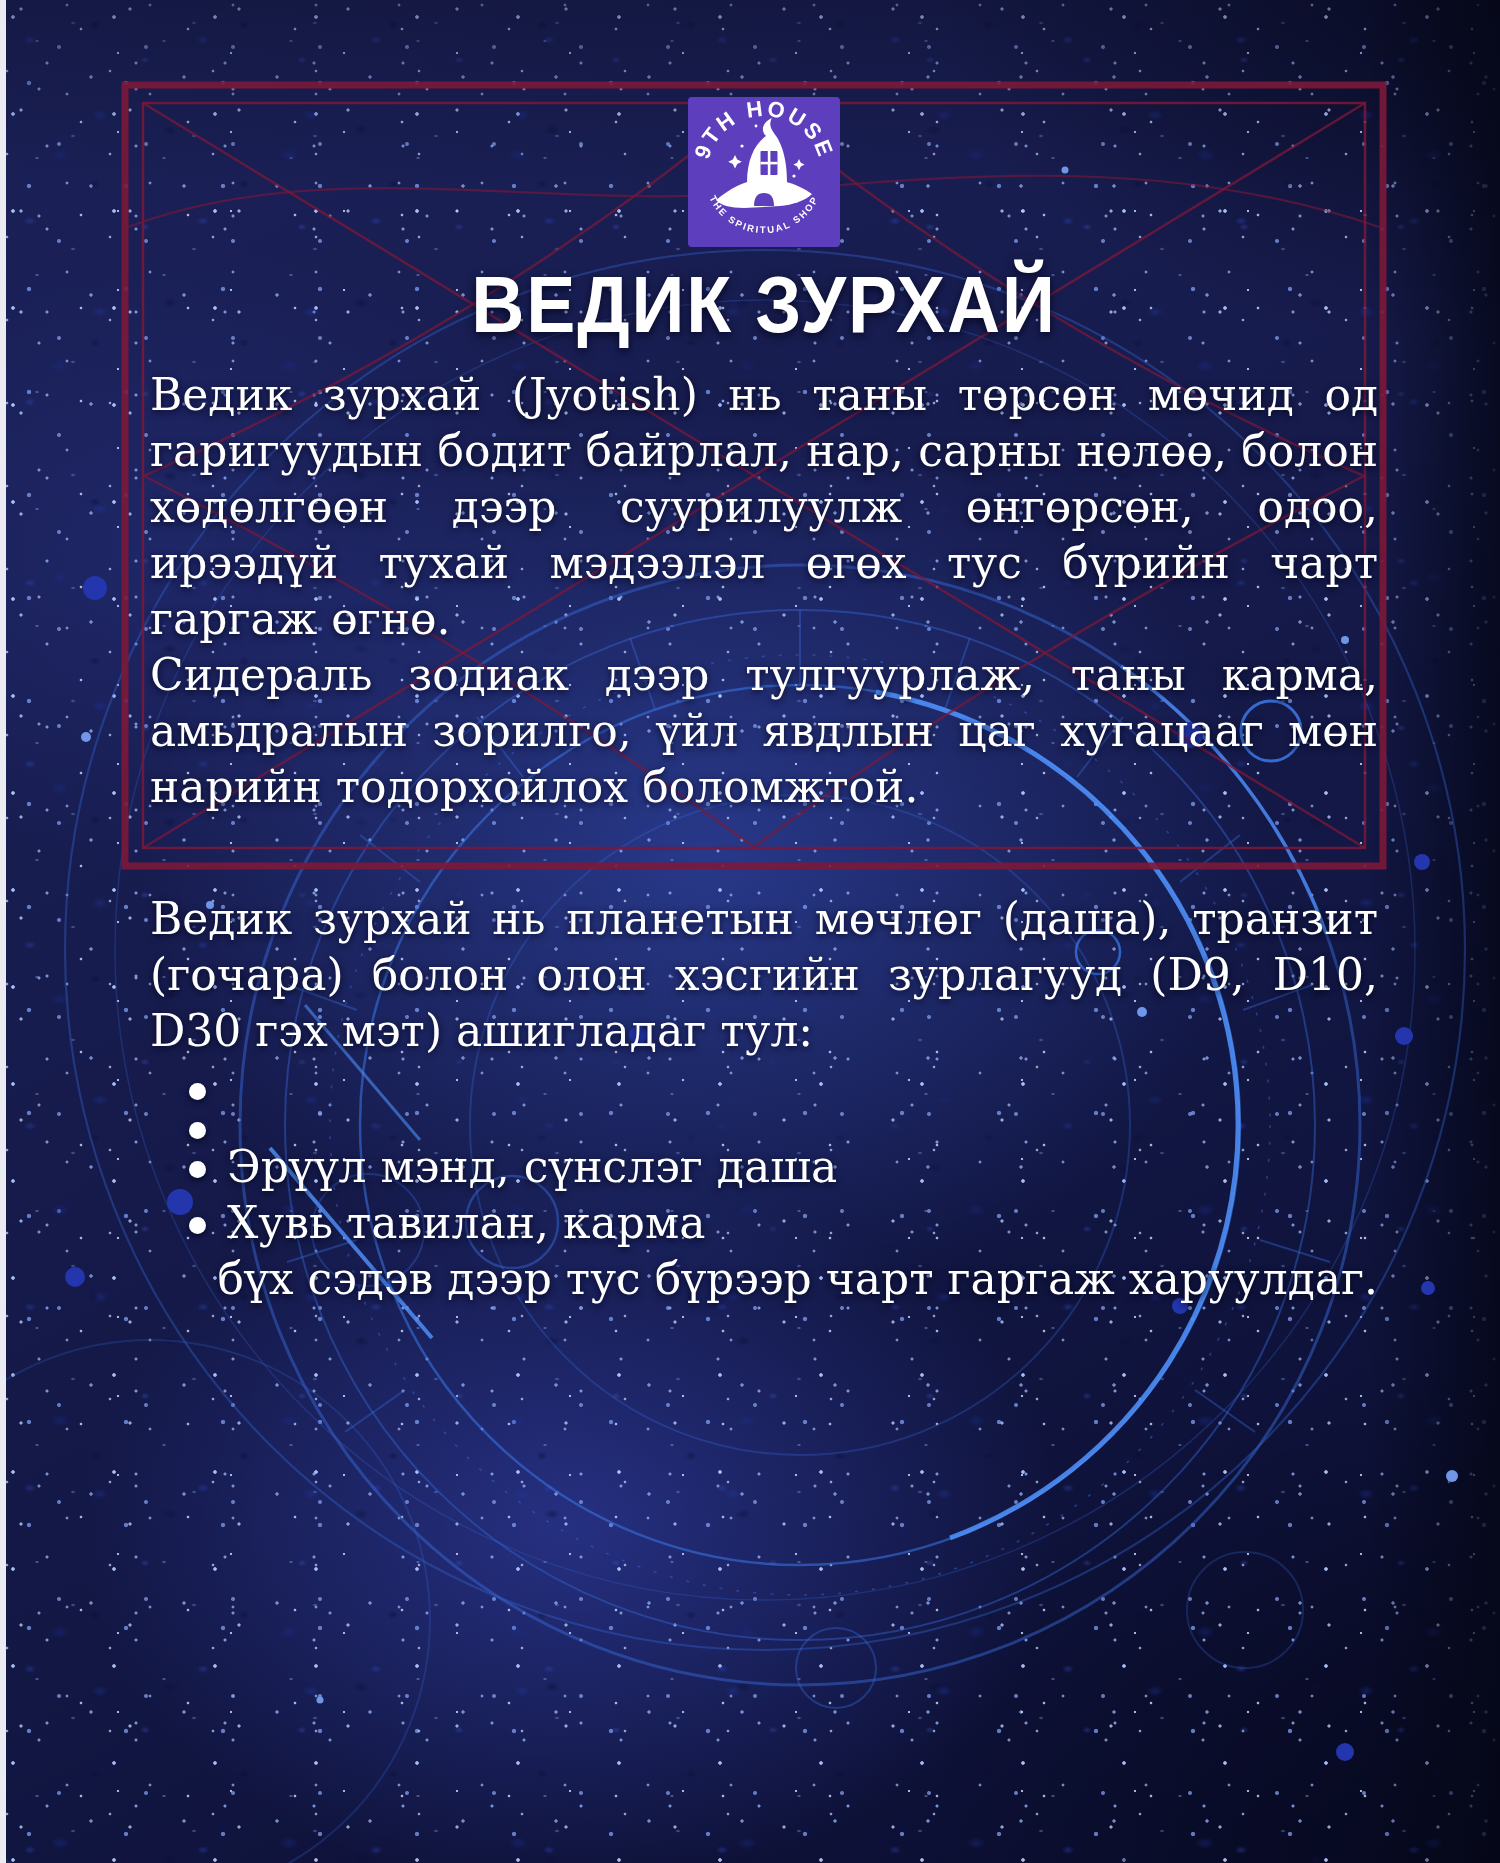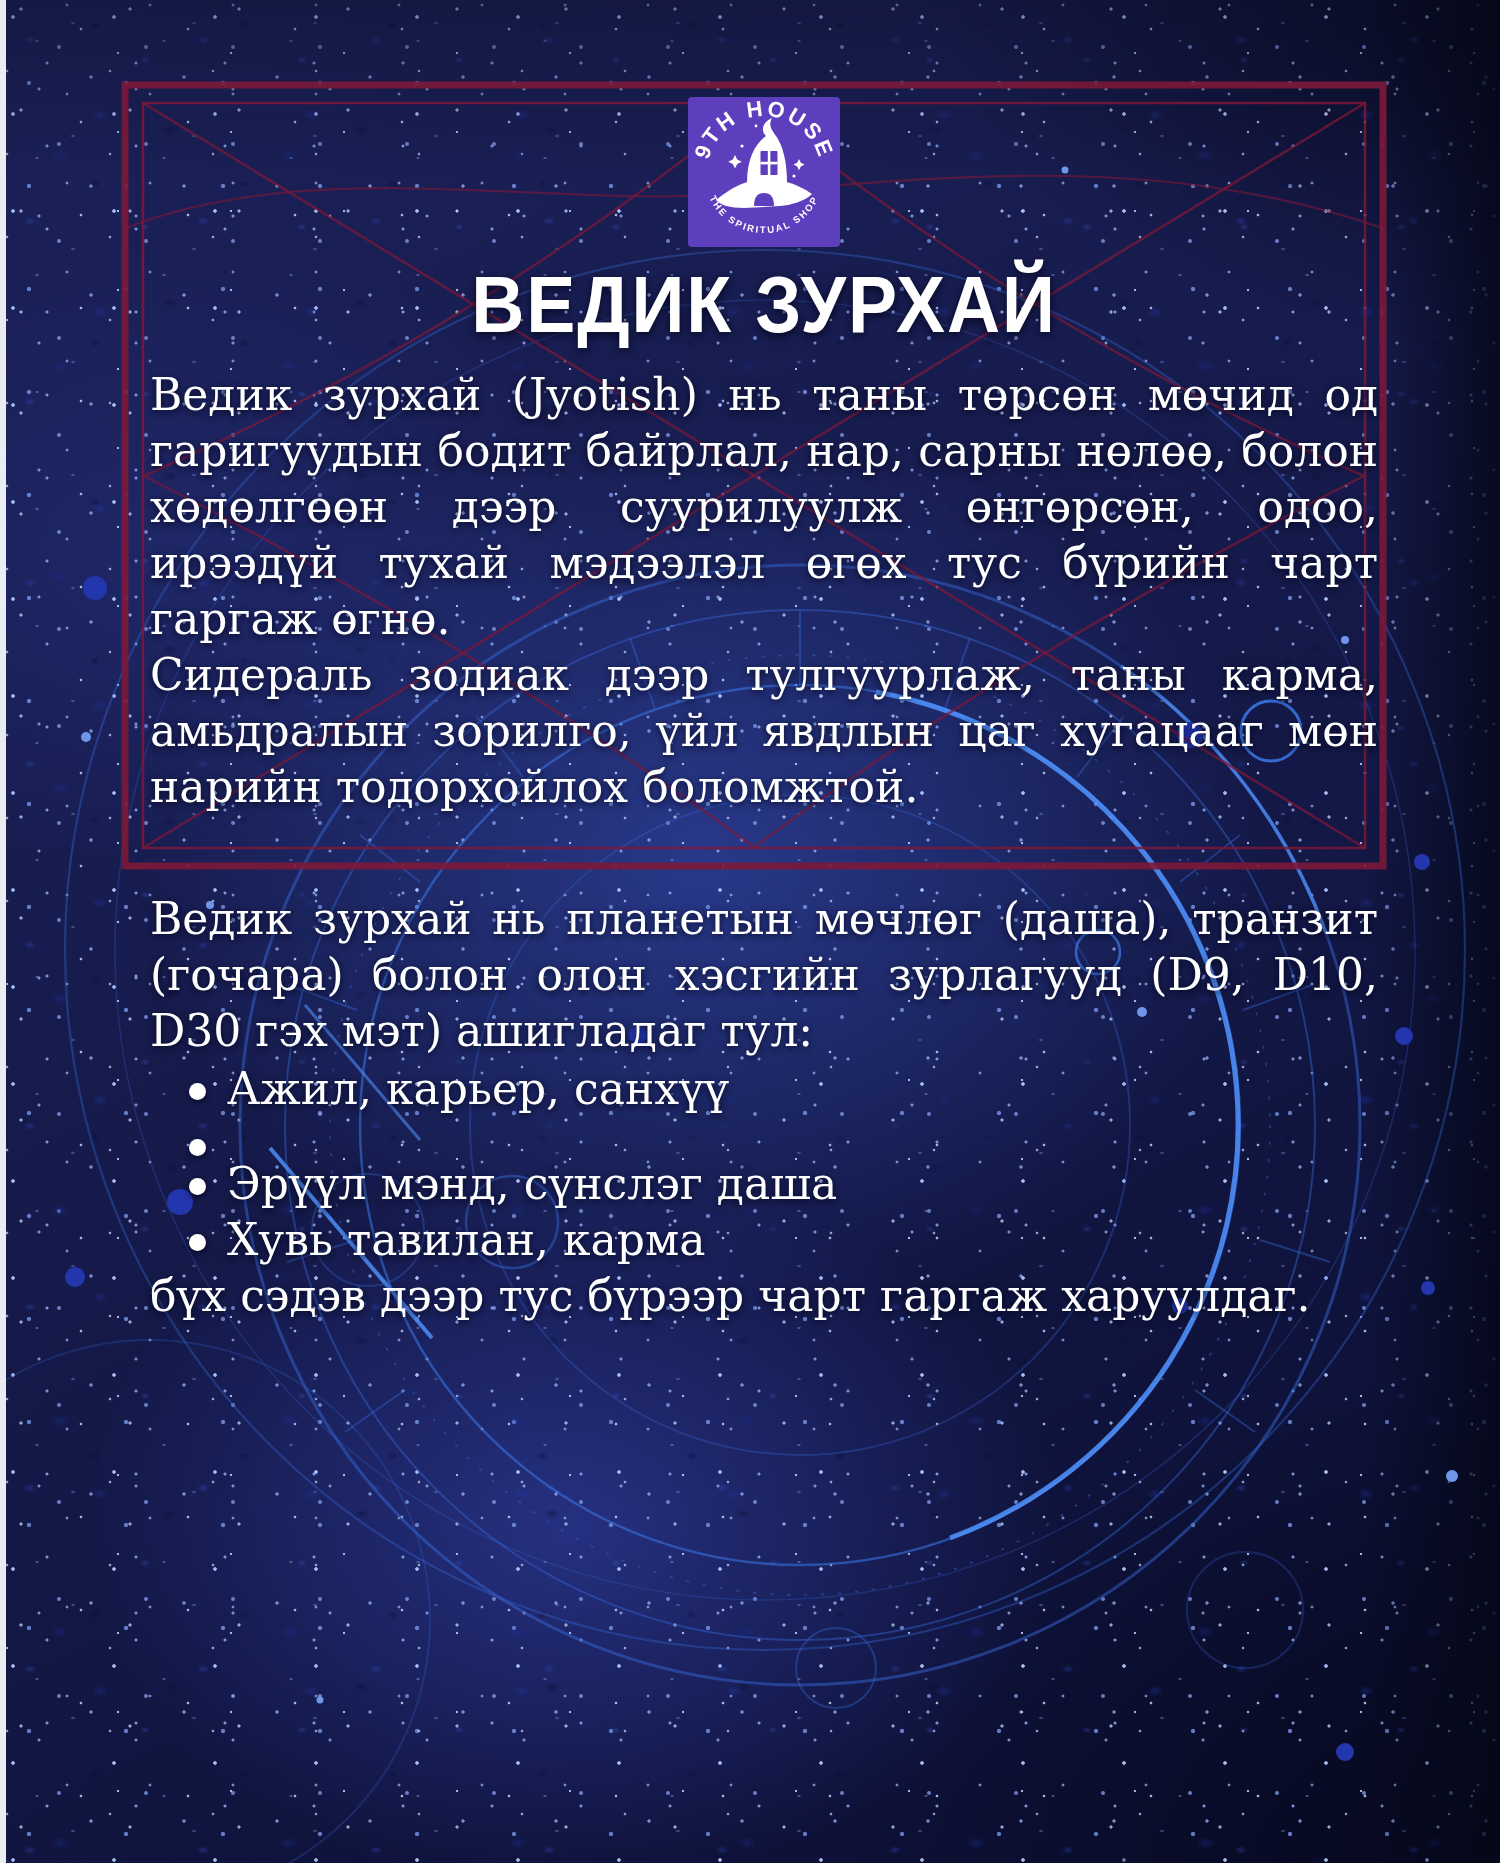--- a/index.html
+++ b/index.html
@@ -63,21 +63,21 @@
   .content { position:absolute; left:150px; top:0; width:1228px; z-index:10; }
   .logo-wrap { width:152px; height:150px; margin:97px auto 0; position:relative; }
   .title {
     margin:16px 0 0; text-align:center;
     font-family:"Liberation Sans","DejaVu Sans",sans-serif;
     font-weight:700; font-size:80px; line-height:1.05; letter-spacing:2px;
     transform:scaleX(.92); transform-origin:center;
     text-shadow:0 3px 10px rgba(2,4,26,.8);
   }
   .body-text { font-size:44px; line-height:56px; text-shadow:0 2px 7px rgba(2,4,26,.85); }
-  p { margin:0; }
+  p { margin:0;text-align:right; }
   .p-just { text-align:justify; }
   .p-intro-1 { margin-top:20px; }
   .p-usage { margin-top:76px; }
   ul.features { margin:2px 0 0; padding:0; list-style:none; }
   ul.features li { display:flex; align-items:flex-start; }
   .bullet-dot { flex:none; width:17px; height:17px; border-radius:50%; background:#ffffff;
     margin:22px 21px 0 39px; box-shadow:0 2px 6px rgba(2,4,26,.8); }
   .p-closing { margin-top:56px; }
 </style>
 </head>
@@ -201,21 +201,20 @@
     <h1 class="title">ВЕДИК ЗУРХАЙ</h1>
 
     <p class="body-text p-just p-intro-1">Ведик зурхай (Jyotish) нь таны төрсөн мөчид од гаригуудын бодит байрлал, нар, сарны нөлөө, болон хөдөлгөөн дээр суурилуулж өнгөрсөн, одоо, ирээдүй тухай мэдээлэл өгөх тус бүрийн чарт гаргаж өгнө.</p>
     <p class="body-text p-just">Сидераль зодиак дээр тулгуурлаж, таны карма, амьдралын зорилго, үйл явдлын цаг хугацааг мөн нарийн тодорхойлох боломжтой.</p>
 
     <p class="body-text p-just p-usage">Ведик зурхай нь планетын мөчлөг (даша), транзит (гочара) болон олон хэсгийн зурлагууд (D9, D10, D30 гэх мэт) ашигладаг тул:</p>
 
     <ul class="features body-text">
       <li>
         <span class="bullet-dot"></span>
-        <span>Ажил, карьер, санхүү</span>
       </li>
       <li>
         <span class="bullet-dot"></span>
       </li>
       <li>
         <span class="bullet-dot"></span>
         <span>Эрүүл мэнд, сүнслэг даша</span>
       </li>
       <li>
         <span class="bullet-dot"></span>

